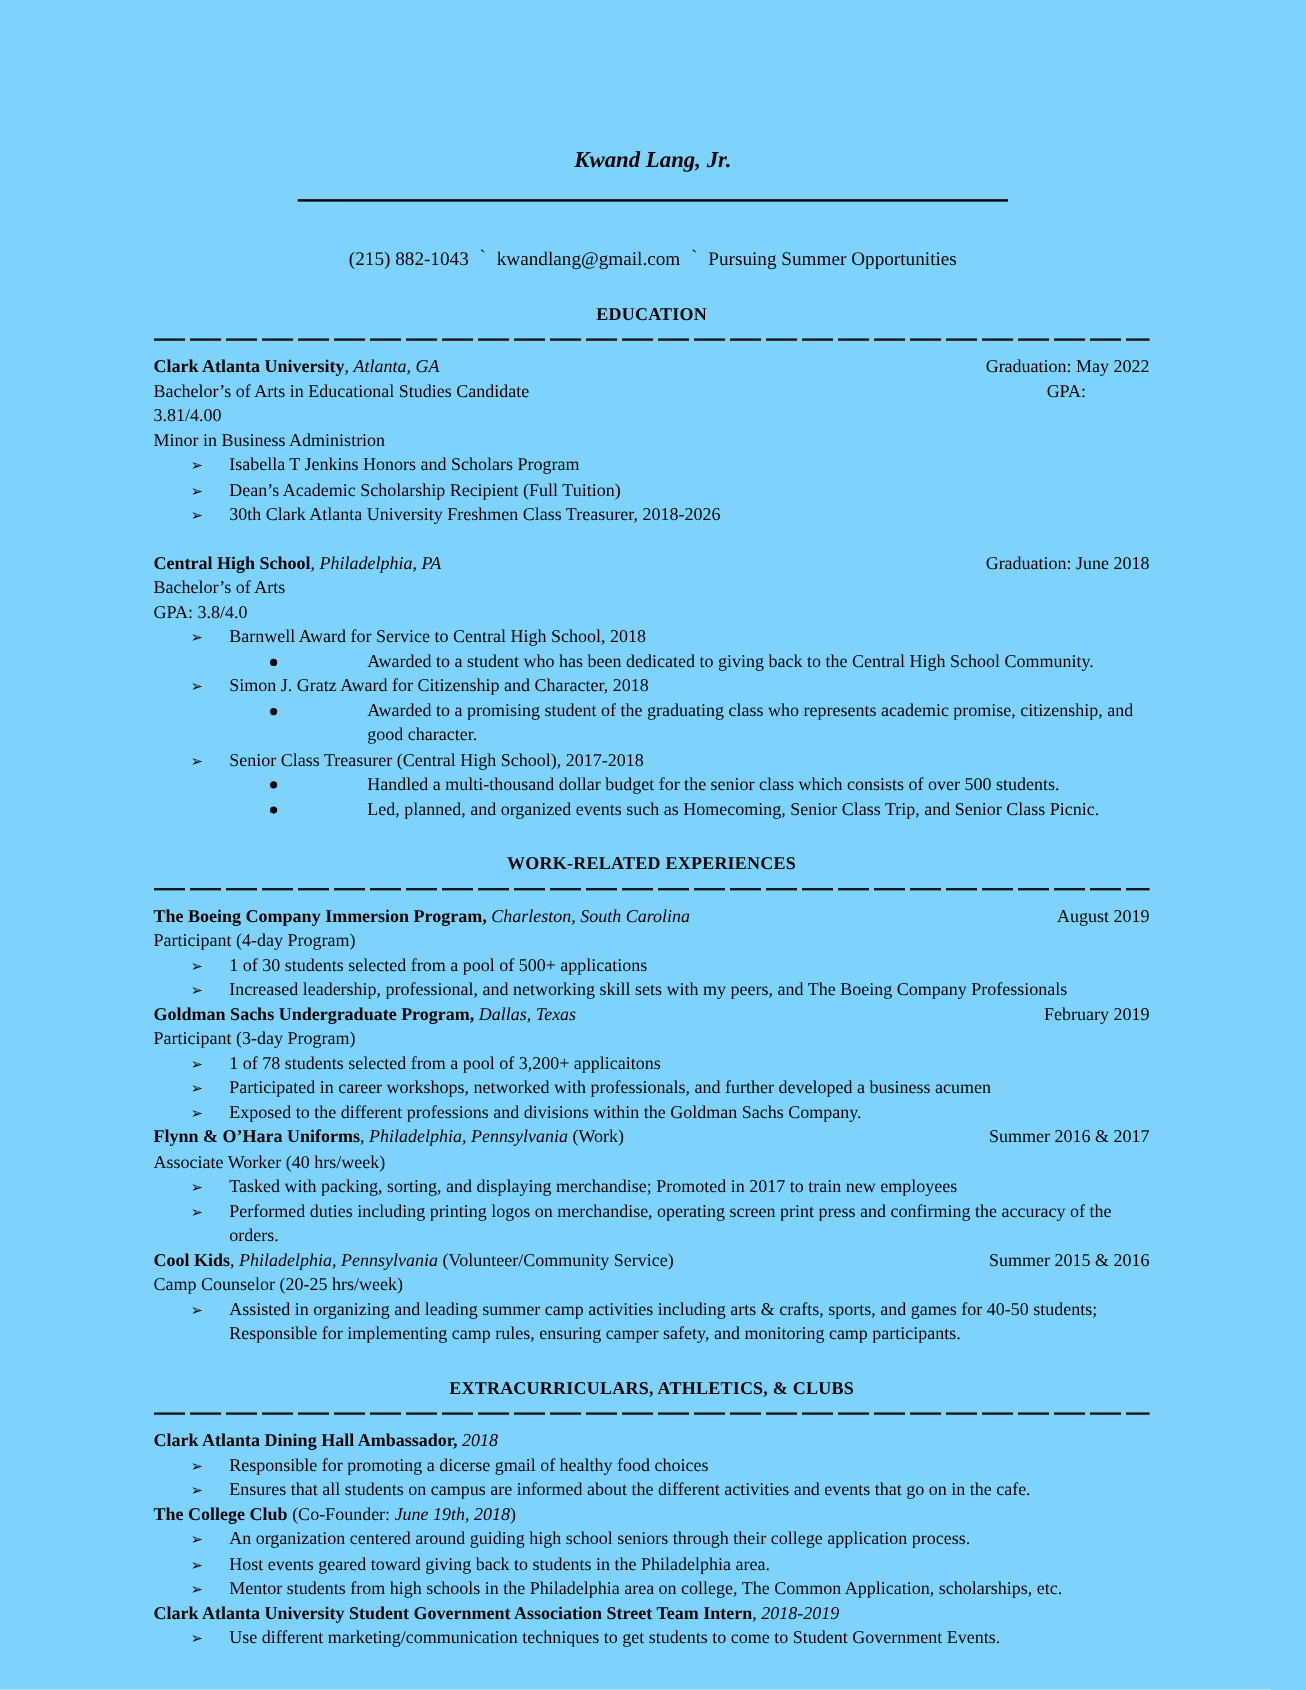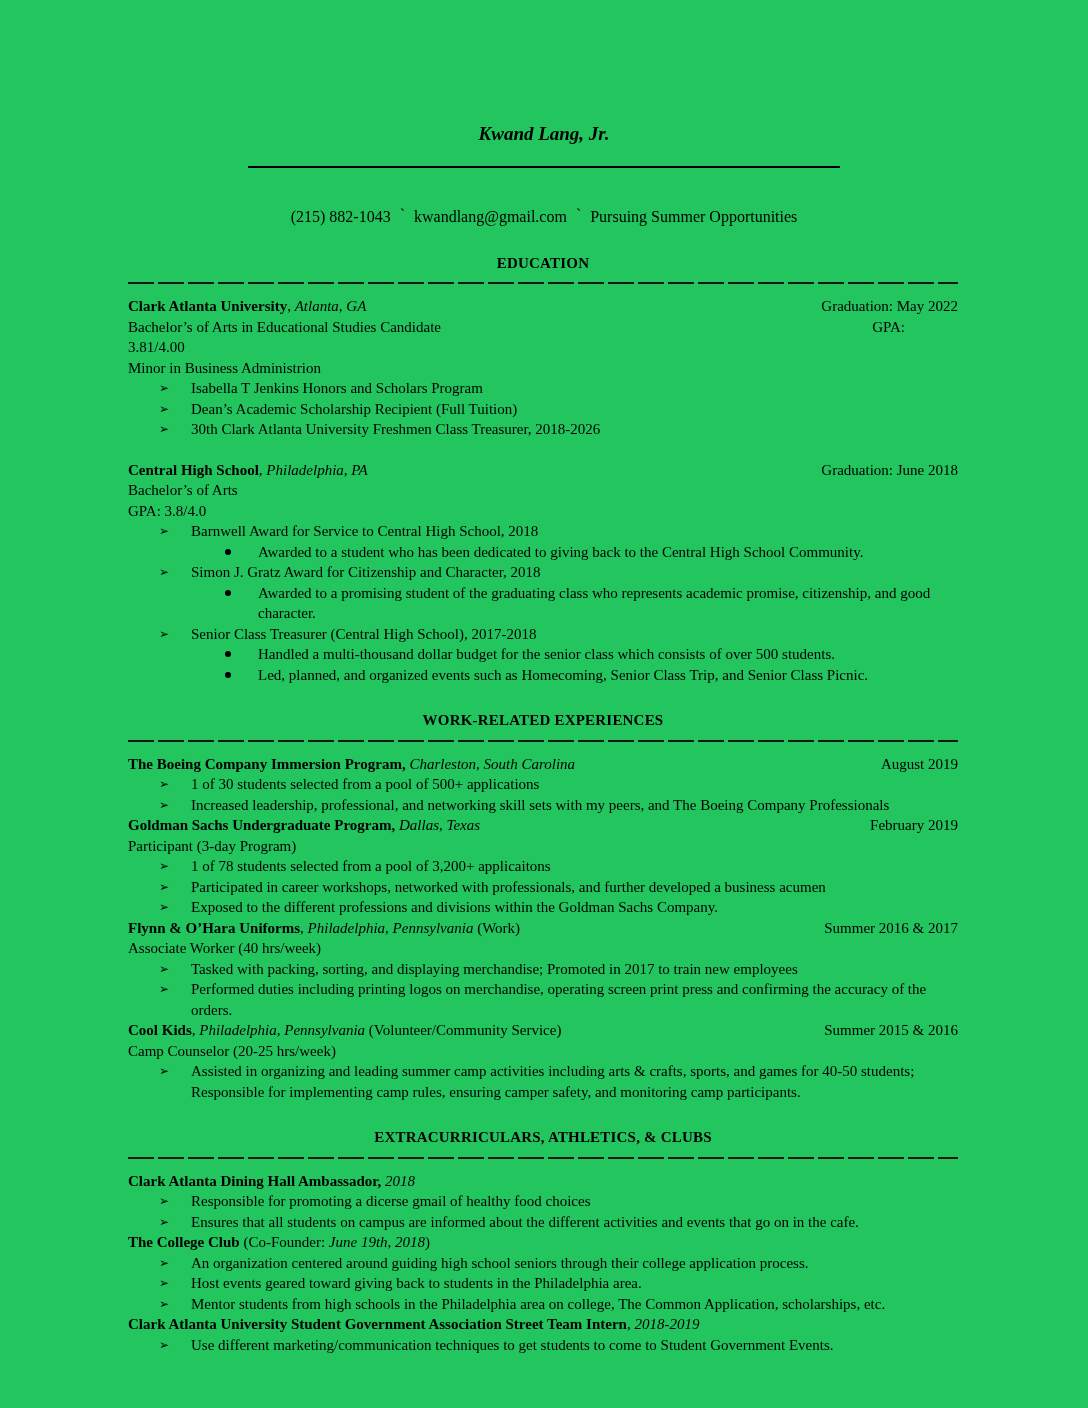--- a/index.html
+++ b/index.html
@@ -1,17 +1,17 @@
 <!DOCTYPE html>
 <html><head>
 <meta charset="utf-8">
 <style>
   html,body{margin:0;padding:0;background:#e8e8e8;}
   .page{
-    width:1088px;height:1408px;background:#22c55e;color:#000;
+    width:1088px;height:1408px;background:#7dd3fc;color:#000;
     font-family:"Liberation Serif","DejaVu Serif",serif;
     font-size:15px;line-height:20.5px;overflow:hidden;margin:0 auto;position:relative;
   }
   .header{text-align:center;padding-top:122px;}
   .name{font-size:19px;font-weight:700;font-style:italic;line-height:24px;}
   .name-rule{width:592px;margin:20px auto 9px auto;border-top:2px solid #000;height:0;}
   .contact{font-size:16px;margin-top:39px;}
   .sep{margin:0 9px;position:relative;top:-2px;}
   .content{padding:0 130px 0 128px;}
   .sec-head{text-align:center;font-weight:700;margin-top:25px;letter-spacing:.2px;}
@@ -21,21 +21,21 @@
   .entry-head{display:flex;justify-content:space-between;align-items:baseline;}
   .entry-date{white-space:nowrap;}
   .tp-bold{font-weight:700;}
   .tp-italic{font-style:italic;}
   .tp-regular{font-weight:400;font-style:normal;}
   .entry-line{display:flex;justify-content:space-between;}
   .line-right{padding-right:53px;}
   .bullet{display:flex;}
   .bullet.l1{padding-left:31px;}
   .glyph-arrow{flex:0 0 32px;font-family:"DejaVu Sans",sans-serif;font-size:12px;}
-  .bullet.l2{padding-left:97px;}
+  .bullet.l2{padding-left:97px;gap:48px;}
   .glyph-dot{flex:0 0 33px;}
   .dot{display:block;width:6px;height:6px;border-radius:50%;background:#000;margin-top:7px;}
   .bullet-text{flex:1;}
 </style>
 </head>
 <body>
 
 <div class="page">
   <div class="header">
     <div class="name">Kwand Lang, Jr.</div>
@@ -122,20 +122,23 @@
           <span class="bullet-text">Led, planned, and organized events such as Homecoming, Senior Class Trip, and Senior Class Picnic.</span>
         </div>
       </section>
       <section class="section">
         <div class="sec-head">WORK-RELATED EXPERIENCES</div>
         <div class="sec-rule"></div>
         <div class="entry-head">
           <span class="entry-title"><span class="tp-bold">The Boeing Company Immersion Program,</span><span class="tp-italic"> Charleston, South Carolina</span></span>
           <span class="entry-date">August 2019</span>
         </div>
+        <div class="entry-line">
+          <span class="line-left">Participant (4-day Program)</span>
+        </div>
         <div class="bullet l1">
           <span class="glyph-arrow">➢</span>
           <span class="bullet-text">1 of 30 students selected from a pool of 500+ applications</span>
         </div>
         <div class="bullet l1">
           <span class="glyph-arrow">➢</span>
           <span class="bullet-text">Increased leadership, professional, and networking skill sets with my peers, and The Boeing Company Professionals</span>
         </div>
         <div class="entry-head">
           <span class="entry-title"><span class="tp-bold">Goldman Sachs Undergraduate Program,</span><span class="tp-italic"> Dallas, Texas</span></span>

